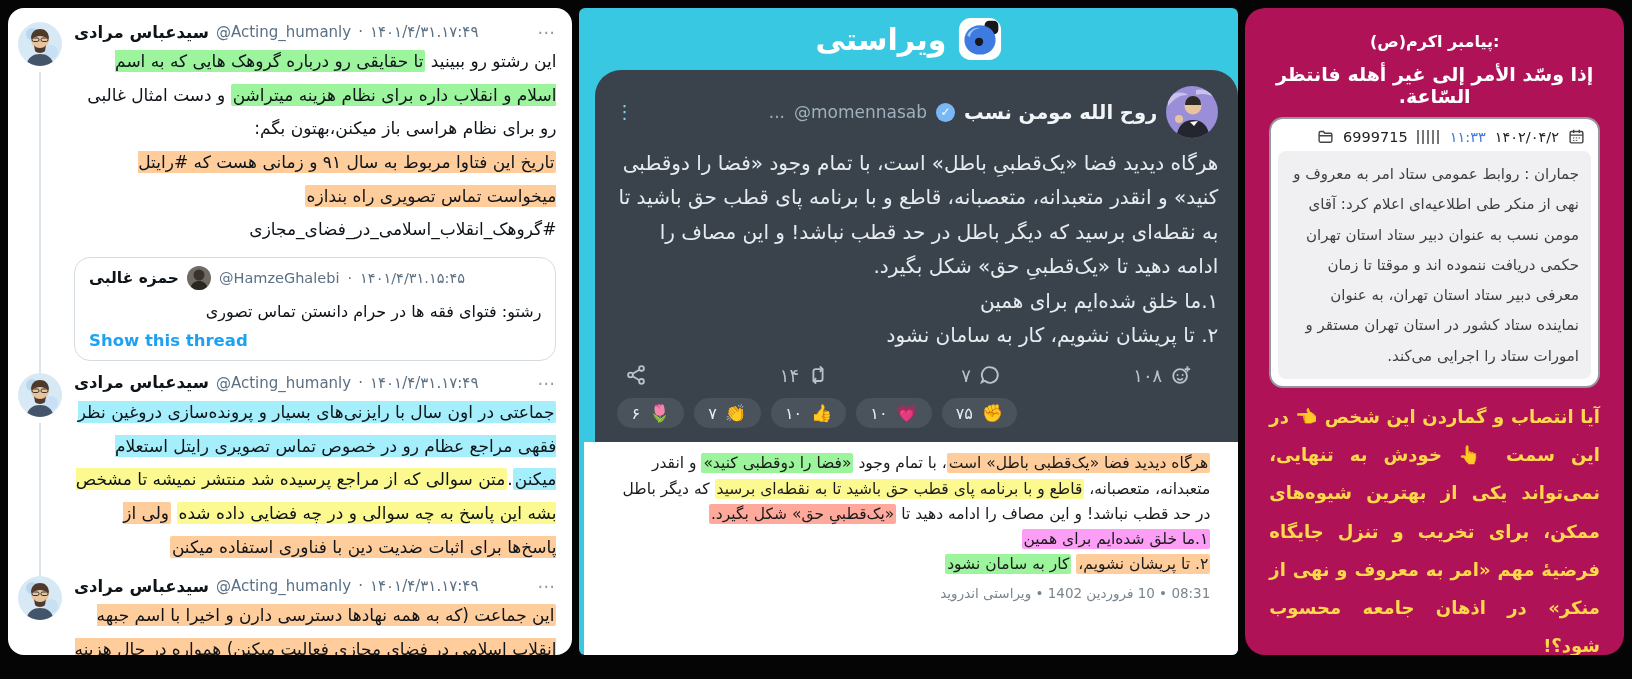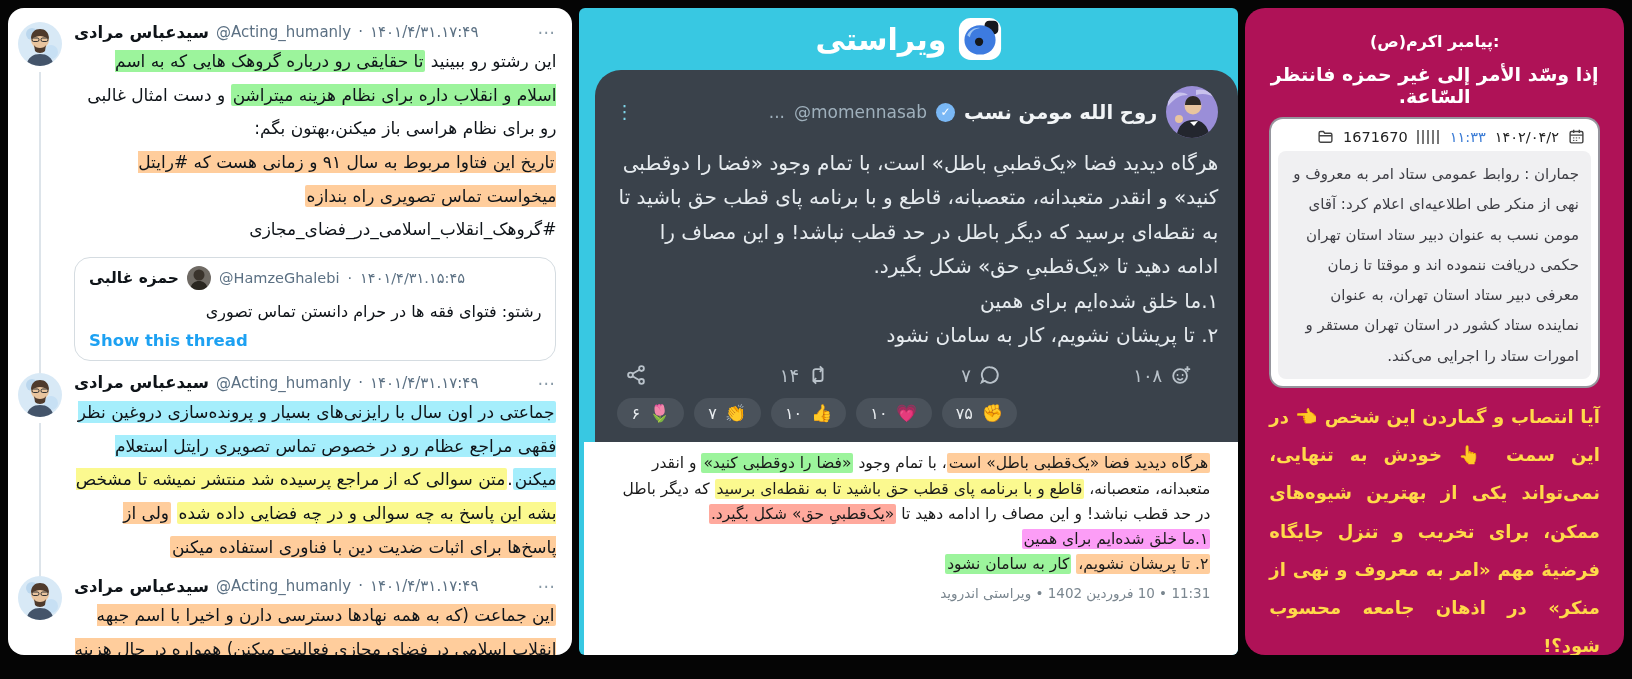--- a/index.html
+++ b/index.html
@@ -274,39 +274,39 @@
           </span>
         <span class="pill">
             <span>۷۵</span>
             <span class="emoji">✊</span>
           </span>
       </div>
     </div>
 
     <div class="v-annotated">
       <div class="va-text"><span class="hl hl-orange">هرگاه دیدید فضا «یک‌قطبی باطل» است</span><span>، با تمام وجود </span><span class="hl hl-green">«فضا را دوقطبی کنید»</span><span> و انقدر متعبدانه، متعصبانه، </span><span class="hl hl-yellow">قاطع و با برنامه پای قطب حق باشید تا به نقطه‌ای برسید</span><span> که دیگر باطل در حد قطب نباشد! و این مصاف را ادامه دهید تا </span><span class="hl hl-salmon">«یک‌قطبیِ حق» شکل بگیرد.</span><br><span class="hl hl-pink">۱.ما خلق شده‌ایم برای همین</span><br><span class="hl hl-orange">۲. تا پریشان نشویم،</span><span> </span><span class="hl hl-green">کار به سامان نشود</span></div>
-      <div class="va-meta">11:31 • 10 فروردین 1402 • ویراستی اندروید</div>
+      <div class="va-meta">08:31 • 10 فروردین 1402 • ویراستی اندروید</div>
     </div>
   </section>
 
   <section class="right">
     <div class="r-attrib">پیامبر اکرم(ص):</div>
-    <div class="r-arabic">إذا وسّد الأمر إلی غیر حمزه فانتظر السّاعة.</div>
+    <div class="r-arabic">إذا وسّد الأمر إلی غیر أهله فانتظر السّاعة.</div>
 
     <div class="r-card">
       <div class="rc-head">
         <svg viewBox="0 0 24 24" fill="none" stroke="#444" stroke-width="2">
             <rect x="3" y="5" width="18" height="16" rx="2"></rect>
             <path d="M8 2.5V7M16 2.5V7M3 10h18"></path>
             <path d="M7 14h2M11 14h2M15 14h2M7 17.5h2M11 17.5h2" stroke-width="1.4"></path>
           </svg>
         <span>۱۴۰۲/۰۴/۲</span>
         <span class="rc-time">۱۱:۳۳</span>
         <span class="barcode"></span>
-        <span>1671670</span>
+        <span>6999715</span>
         <svg viewBox="0 0 24 24" fill="none" stroke="#444" stroke-width="2">
             <path d="M3 7a2 2 0 0 1 2-2h4l2 2.5h8a2 2 0 0 1 2 2V18a2 2 0 0 1-2 2H5a2 2 0 0 1-2-2z"></path>
             <path d="M3 11h18"></path>
           </svg>
       </div>
       <div class="rc-body">جماران : روابط عمومی ستاد امر به معروف و نهی از منکر طی اطلاعیه‌ای اعلام کرد: آقای مومن نسب به عنوان دبیر ستاد استان تهران حکمی دریافت ننموده اند و موقتا تا زمان معرفی دبیر ستاد استان تهران، به عنوان نماینده ستاد کشور در استان تهران مستقر و امورات ستاد را اجرایی می‌کند.</div>
     </div>
 
     <div class="r-commentary">آیا انتصاب و گماردن این شخص 👈 در این سمت 👆 خودش به تنهایی، نمی‌تواند یکی از بهترین شیوه‌های ممکن، برای تخریب و تنزل جایگاه فرضیهٔ مهم «امر به معروف و نهی از منکر» در اذهان جامعه محسوب شود؟!</div>
   </section>

